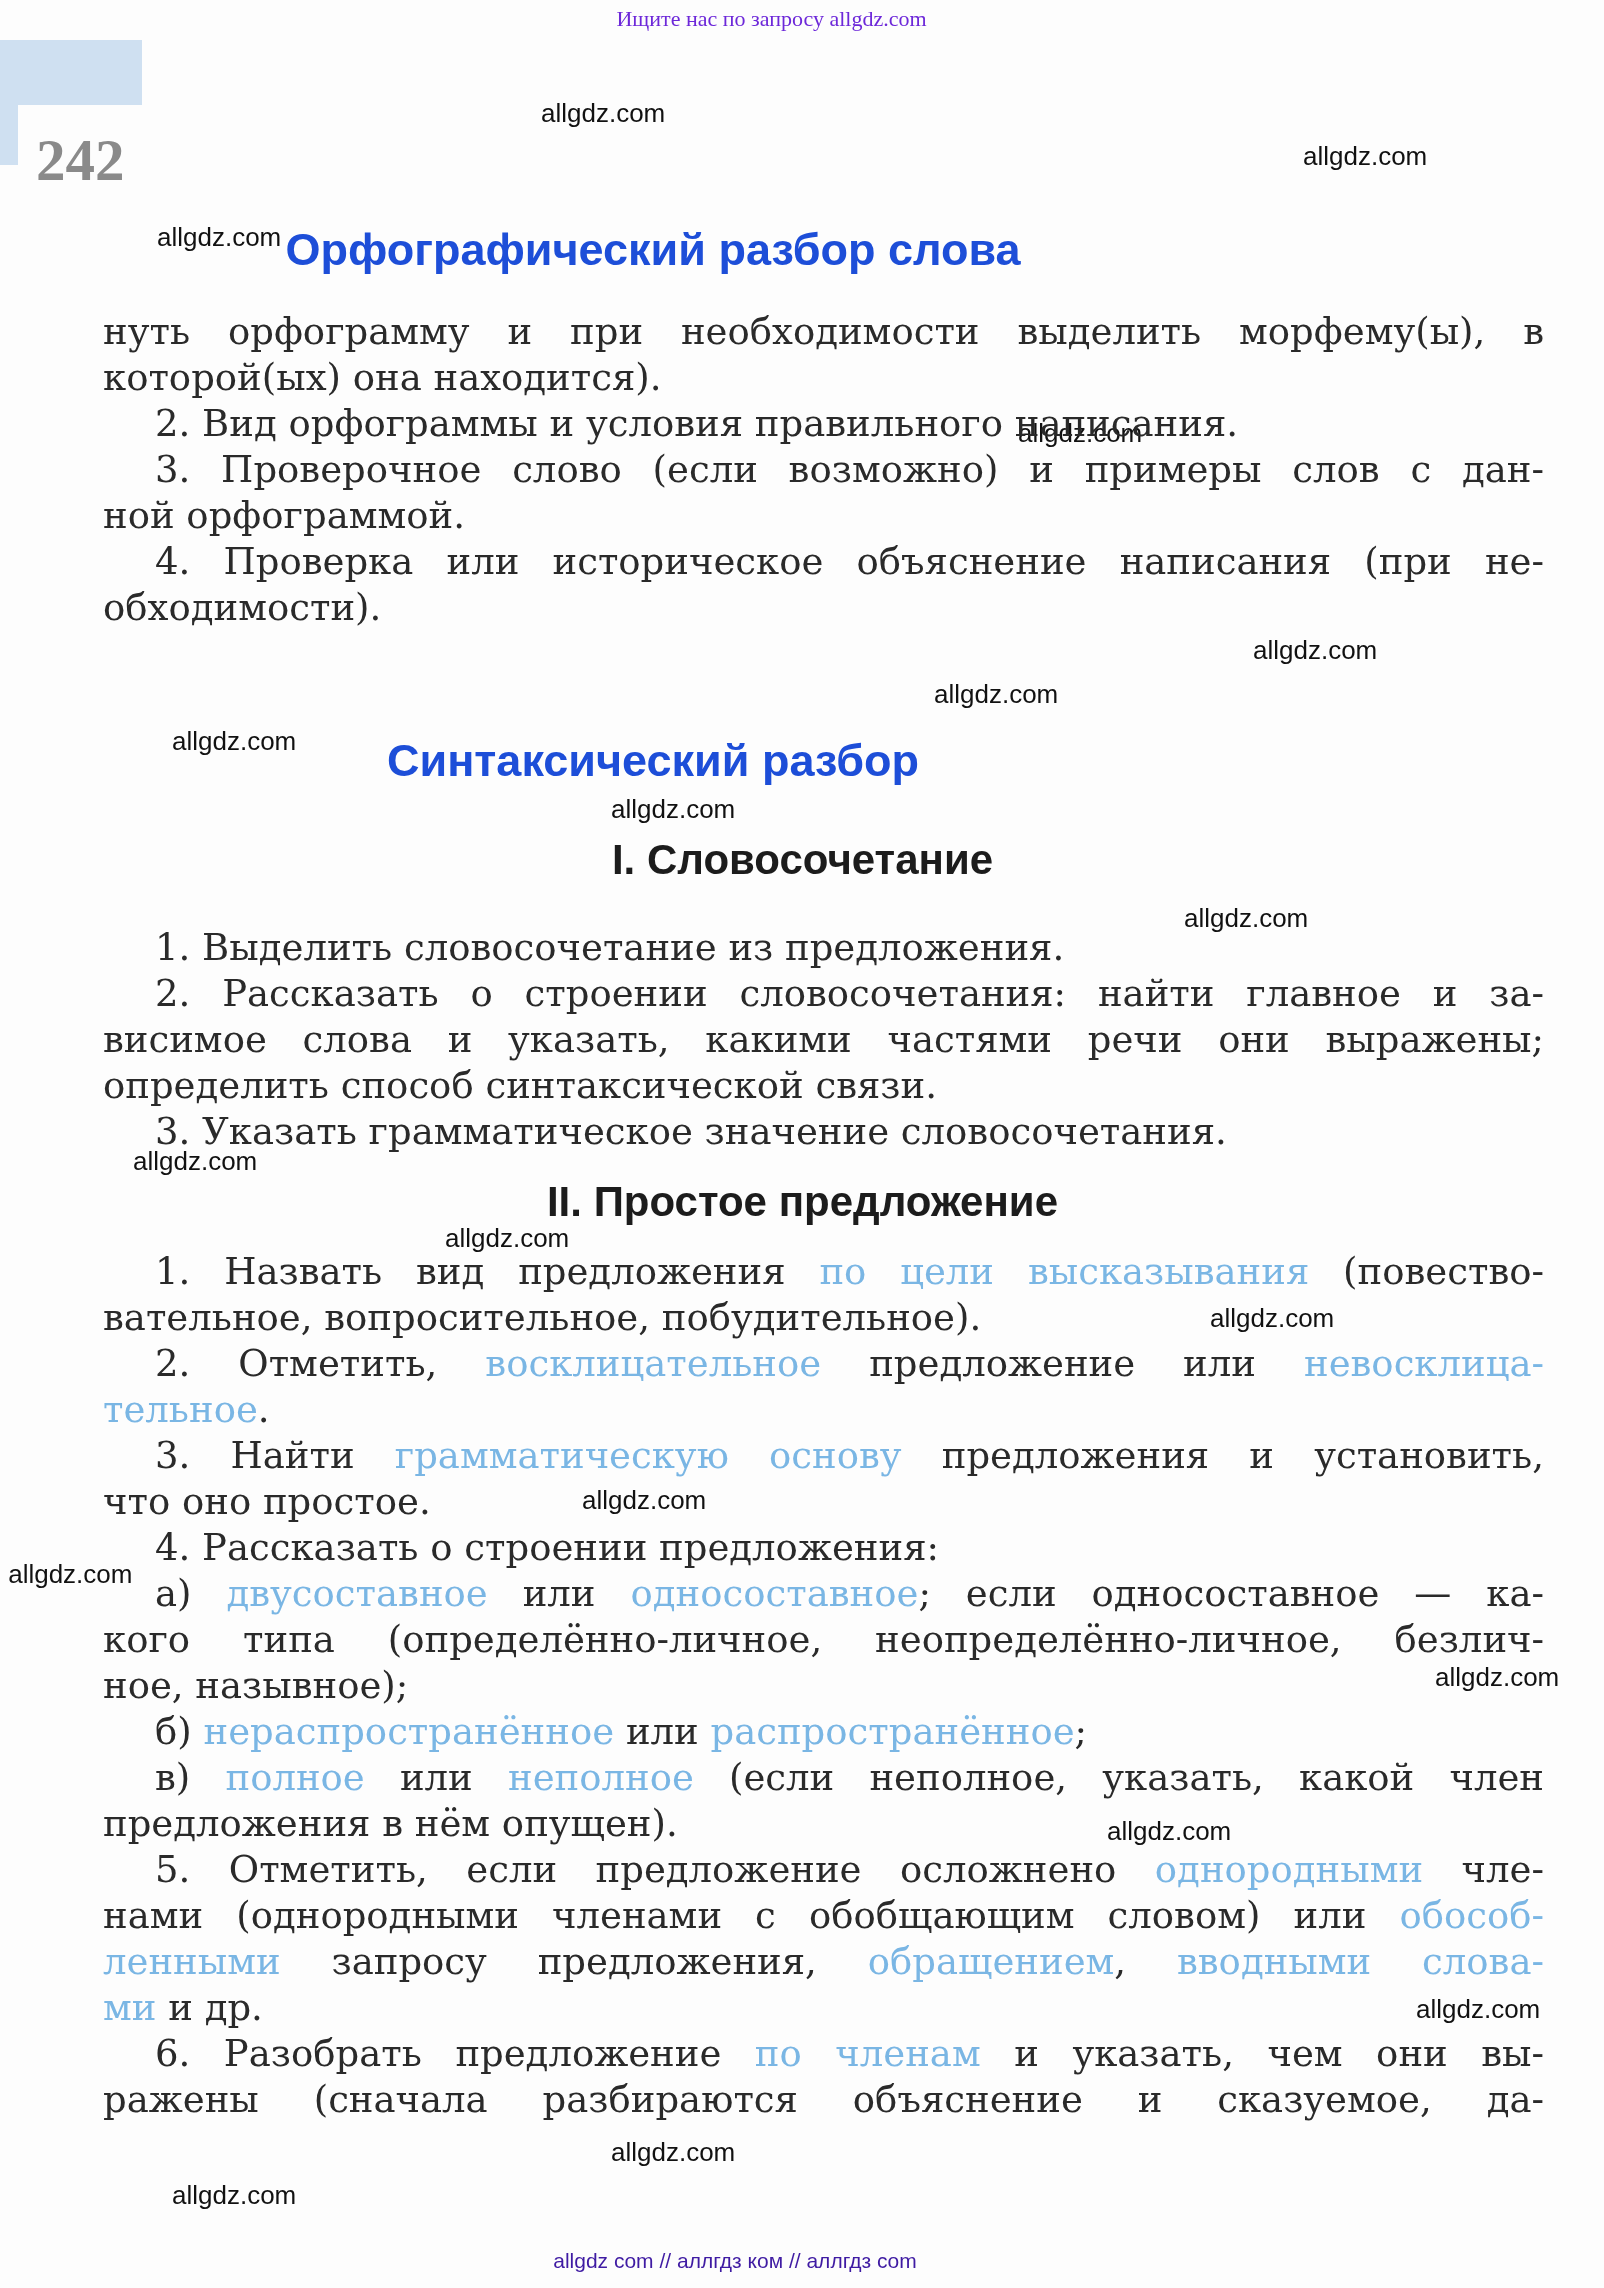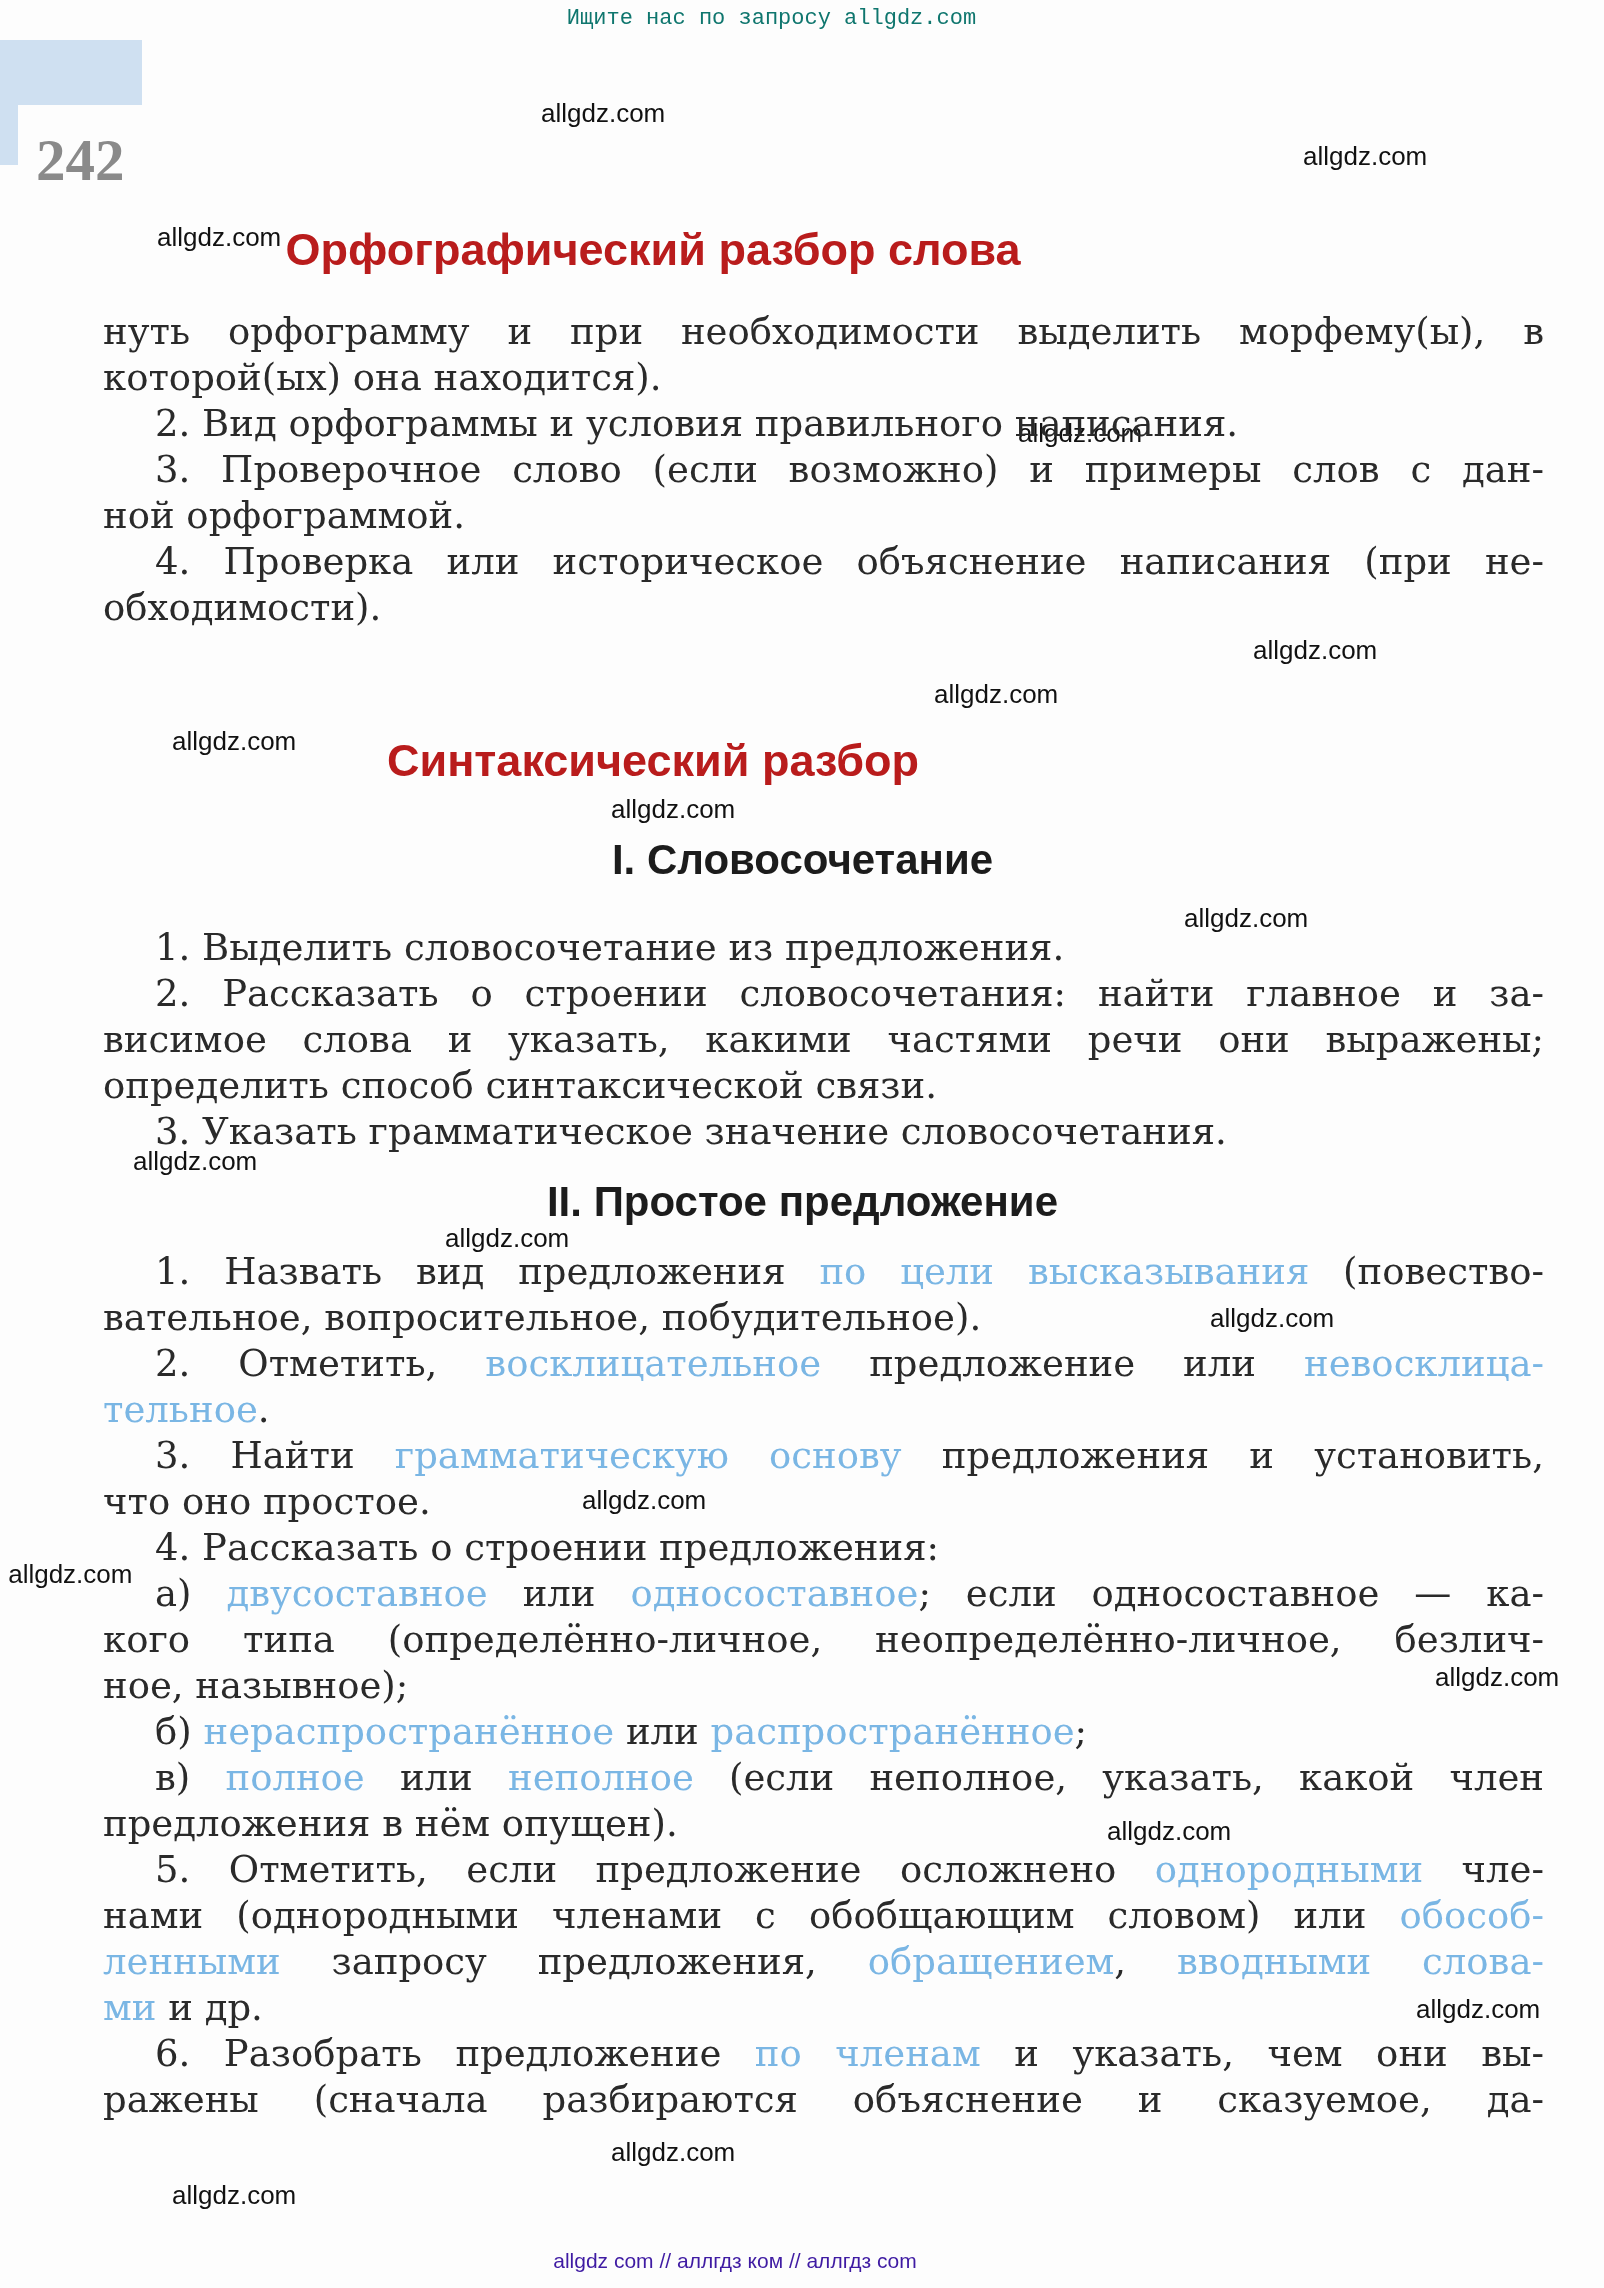--- a/index.html
+++ b/index.html
@@ -1,26 +1,26 @@
 <!DOCTYPE html>
 <html style="font-size:14.5px"><head>
 <meta charset="utf-8">
 <style>
   html, body { margin:0; padding:0; }
   body { width:1605px; height:2288px; background:#fdfdfd; position:relative; overflow:hidden;
          font-family:"DejaVu Serif","Liberation Serif",serif; color:#2a2a2a; }
   .abs { position:absolute; }
-  .top-banner { left:0; width:1543px; top:5.5px; text-align:center; color:#0f766e;
-                font-family:Liberation Mono, monospace; font-size:22px; }
+  .top-banner { left:0; width:1543px; top:5.5px; text-align:center; color:#6d28d9;
+                font-family:Liberation Serif, serif; font-size:22px; }
   .corner-block { left:0; top:40px; width:142px; height:65px; background:#cfe0f1; }
   .corner-side { left:0; top:105px; width:18px; height:60px; background:#cfe0f1; }
   .page-num { left:36px; top:126px; font-family:Liberation Serif, serif; font-weight:bold;
               font-size:59px; color:#8a8a8a; }
   .wm { font-family:"Liberation Sans",sans-serif; font-size:26px; color:#111; }
-  .h-blue { left:0; width:1306px; text-align:center; color:#b91c1c;
+  .h-blue { left:0; width:1306px; text-align:center; color:#1d4ed8;
             font-family:"Liberation Sans",sans-serif; font-weight:bold; font-size:45px; }
   .h-black { left:0; width:1605px; text-align:center; color:#1c1c1c;
              font-family:"Liberation Sans",sans-serif; font-weight:bold; font-size:42px; }
   .text { left:103px; width:1441px; font-size:37px; line-height:46px; text-align:justify; }
   .line { display:block; text-align:justify; text-align-last:justify; height:46px; white-space:nowrap; }
   .line.last { text-align-last:left; }
   .ind { padding-left:52px; }
   .hl { color:#7ab6e4; }
   .footer { left:0; width:1470px; top:2249px; text-align:center; color:#3f1ba3;
             font-family:"Liberation Sans",sans-serif; font-size:21px; }

